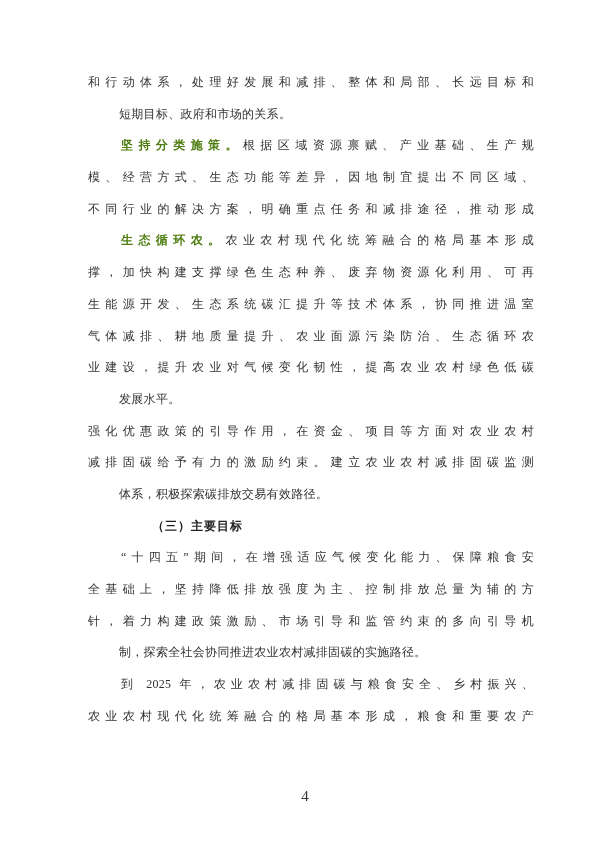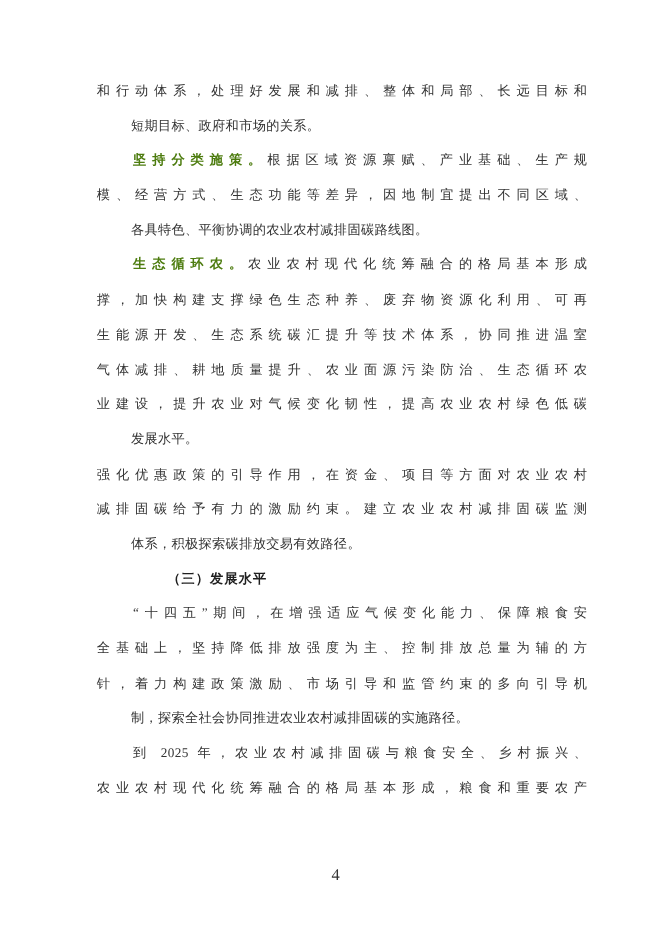--- a/index.html
+++ b/index.html
@@ -64,34 +64,34 @@
 <body>
 
 <div class="page">
   <div class="textblock">
 
     <div class="line fill">和行动体系，处理好发展和减排、整体和局部、长远目标和</div>
     <div class="line end">短期目标、政府和市场的关系。</div>
 
     <div class="line fill indent"><b class="lead">坚持分类施策。</b><span>根据区域资源禀赋、产业基础、生产规</span></div>
     <div class="line fill">模、经营方式、生态功能等差异，因地制宜提出不同区域、</div>
-    <div class="line end">各具特色、平衡协调的农业农村减排固碳路线图。</div>
+    <div class="line fill">不同行业的解决方案，明确重点任务和减排途径，推动形成</div>
 
     <div class="line fill indent"><b class="lead">生态循环农。</b><span>农业农村现代化统筹融合的格局基本形成</span></div>
     <div class="line fill">撑，加快构建支撑绿色生态种养、废弃物资源化利用、可再</div>
     <div class="line fill">生能源开发、生态系统碳汇提升等技术体系，协同推进温室</div>
     <div class="line fill">气体减排、耕地质量提升、农业面源污染防治、生态循环农</div>
     <div class="line fill">业建设，提升农业对气候变化韧性，提高农业农村绿色低碳</div>
     <div class="line end">发展水平。</div>
 
     <div class="line fill">强化优惠政策的引导作用，在资金、项目等方面对农业农村</div>
     <div class="line fill">减排固碳给予有力的激励约束。建立农业农村减排固碳监测</div>
     <div class="line end">体系，积极探索碳排放交易有效路径。</div>
 
-    <div class="line end indent heading">（三）发展水平</div>
+    <div class="line end indent heading">（三）主要目标</div>
 
     <div class="line fill indent">“十四五”期间，在增强适应气候变化能力、保障粮食安</div>
     <div class="line fill">全基础上，坚持降低排放强度为主、控制排放总量为辅的方</div>
     <div class="line fill">针，着力构建政策激励、市场引导和监管约束的多向引导机</div>
     <div class="line end">制，探索全社会协同推进农业农村减排固碳的实施路径。</div>
 
     <div class="line fill indent">到 2025 年，农业农村减排固碳与粮食安全、乡村振兴、</div>
     <div class="line fill">农业农村现代化统筹融合的格局基本形成，粮食和重要农产</div>
 
   </div>

